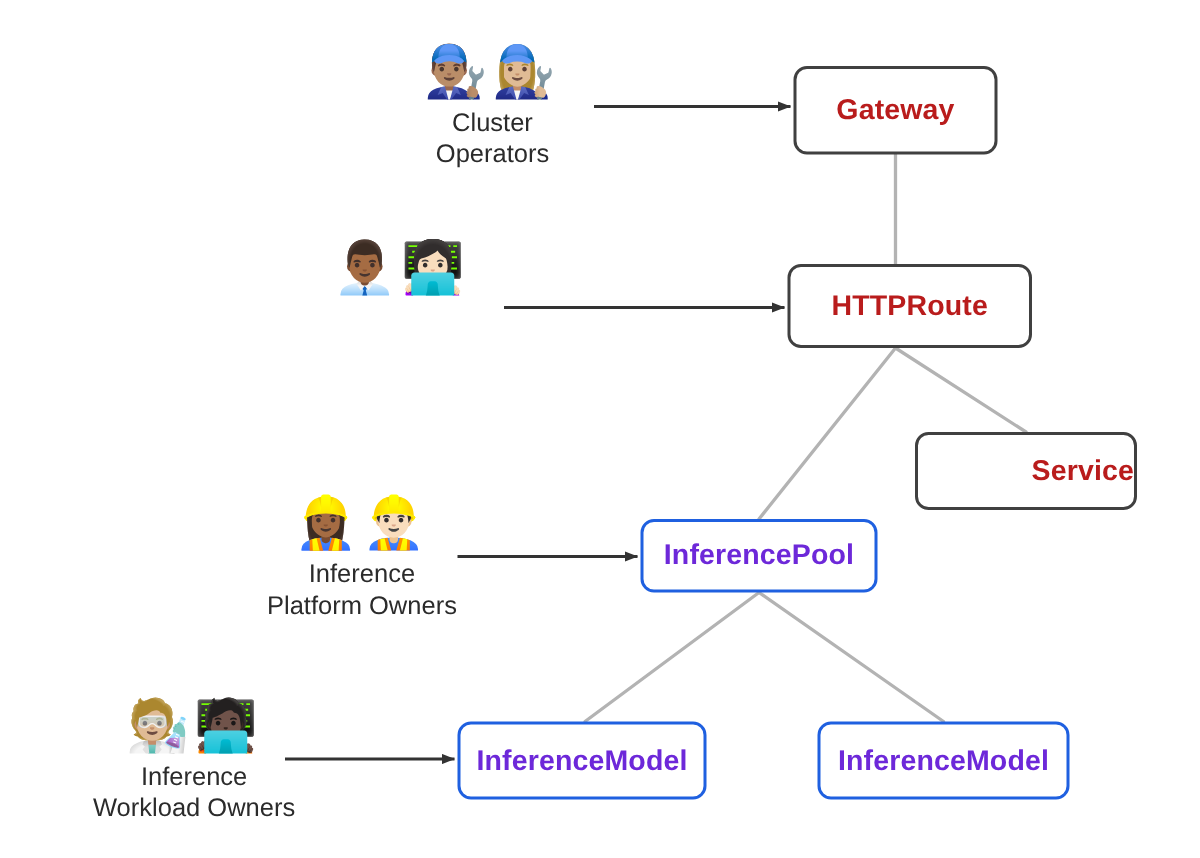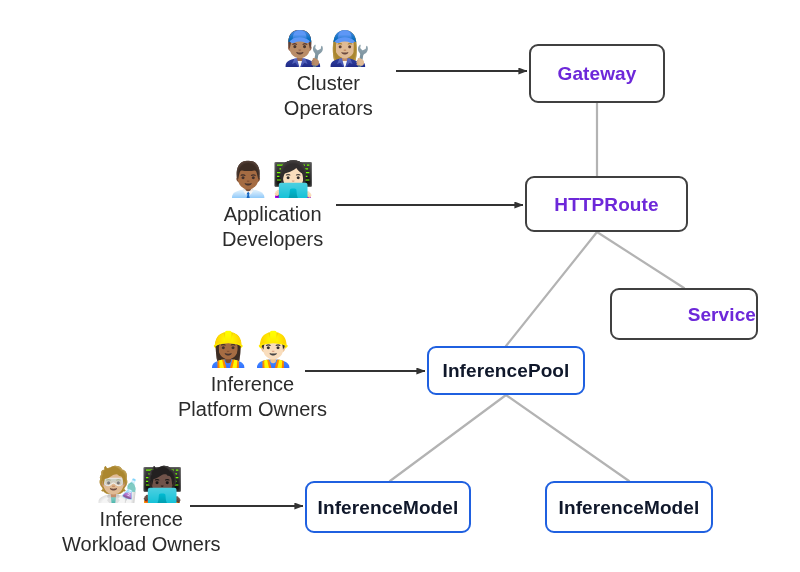--- a/index.html
+++ b/index.html
@@ -45,48 +45,48 @@
     font-size: 19px;
     font-weight: bold;
     line-height: 1;
     letter-spacing: 0.1px;
     white-space: nowrap;
   }
   .node.core {
     border: 2.2px solid #404040;
   }
   .node.core .node-label {
-    color: #6d28d9;
+    color: #b91c1c;
   }
   .node.ext {
     border: 2.6px solid #1f60e0;
   }
   .node.ext .node-label {
-    color: #0f172a;
+    color: #6d28d9;
   }
 
   
   .persona {
     position: absolute;
     display: flex;
     flex-direction: column;
     align-items: center;
     z-index: 3;
   }
   .persona-emoji {
     font-family: "DejaVu Sans", sans-serif;
     font-size: 34px;
     line-height: 1.05;
     letter-spacing: 3px;
     white-space: nowrap;
     user-select: none;
   }
   .persona-name {
     margin-top: 4px;
-    font-size: 20px;
+    font-size: 17px;
     line-height: 1.28;
     color: #2b2b2b;
     white-space: pre-line;
     text-align: center;
   }
 </style>
 </head>
 <body>
 
 <div id="diagram" style="background: rgb(255, 255, 255);">
@@ -134,22 +134,20 @@
     </div>
 
   <div id="persona-layer">
       <div class="persona" style="left: 283px; top: 31px;">
         <div class="persona-emoji">👨🏽‍🔧👩🏼‍🔧</div>
         <div class="persona-name">Cluster
 Operators</div>
       </div>
       <div class="persona" style="left: 222px; top: 162px;">
         <div class="persona-emoji">👨🏾‍💼👩🏻‍💻</div>
-        <div class="persona-name">Application
-Developers</div>
       </div>
       <div class="persona" style="left: 178px; top: 332px;">
         <div class="persona-emoji">👷🏾‍♀️👷🏻‍♂️</div>
         <div class="persona-name">Inference
 Platform Owners</div>
       </div>
       <div class="persona" style="left: 62px; top: 467px;">
         <div class="persona-emoji">🧑🏼‍🔬🧑🏿‍💻</div>
         <div class="persona-name">Inference
 Workload Owners</div>

